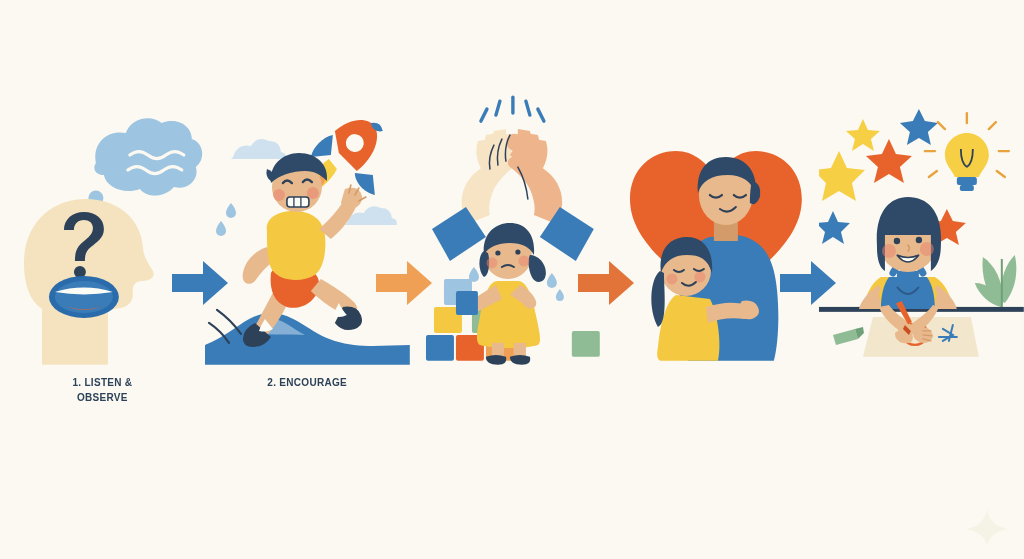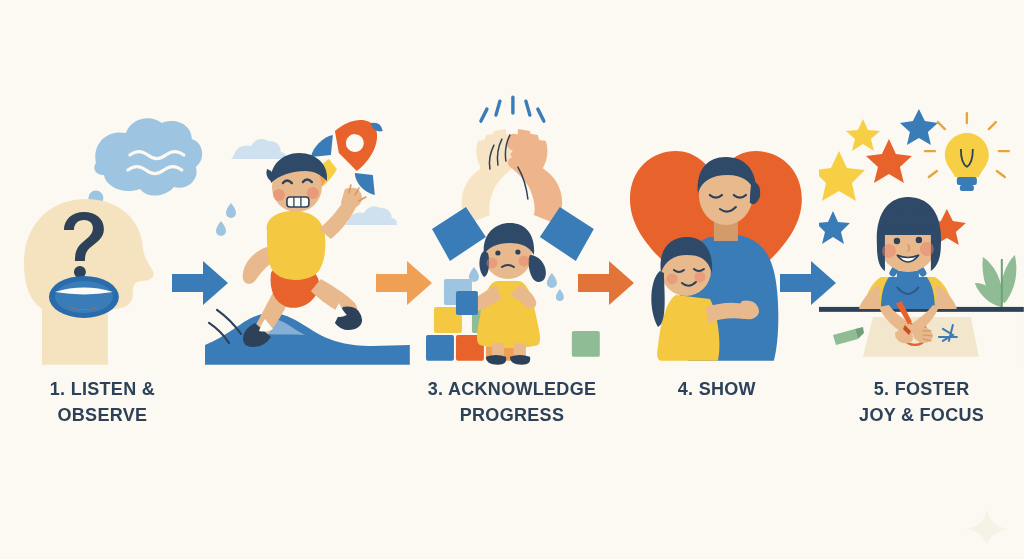--- a/index.html
+++ b/index.html
@@ -29,21 +29,21 @@
     position: absolute;
     left: 0; top: 95px;
     width: 204.8px; height: 270px;
   }
   .scene svg { display: block; width: 100%; height: 100%; }
   .label {
     position: absolute;
     left: 0; top: 376px;
     width: 204.8px;
     text-align: center;
-    font-size: 18px;
+    font-size: 10px;
     font-weight: bold;
     line-height: 1.45;
     letter-spacing: 0.3px;
     color: #2d4159;
     text-transform: uppercase;
   }
   .arrow {
     position: absolute;
     top: 258px;
     width: 56px; height: 50px;
@@ -189,20 +189,21 @@
 
             <path d="M78 88 q4 -5 9 0" stroke="#2d4159" stroke-width="2.4" fill="none" stroke-linecap="round"></path>
             <path d="M98 87 q4 -5 9 0" stroke="#2d4159" stroke-width="2.4" fill="none" stroke-linecap="round"></path>
 
             <rect x="82" y="102" width="22" height="10" rx="3" fill="#fcfcf6" stroke="#2d4159" stroke-width="1.6"></rect>
             <path d="M89 102 v10 M96 102 v10" stroke="#2d4159" stroke-width="1.3"></path>
           </g>
         </svg>
       </div>
       <div class="label">
+        <div>2. ENCOURAGE</div>
       </div>
     </div>
 
     <div class="step">
       <div class="scene">
         <svg viewBox="0 0 205 270" xmlns="http://www.w3.org/2000/svg">
 
           <g stroke="#3a7cb8" stroke-width="3.4" stroke-linecap="round">
             <path d="M90 6 l-4 14"></path>
             <path d="M103 2 l0 16"></path>
@@ -287,24 +288,20 @@
             <circle cx="82" cy="168" r="5.5" fill="#e8826b" opacity="0.5"></circle>
             <circle cx="114" cy="166" r="5.5" fill="#e8826b" opacity="0.5"></circle>
 
             <circle cx="88" cy="158" r="2.6" fill="#2d4159"></circle>
             <circle cx="108" cy="157" r="2.6" fill="#2d4159"></circle>
 
             <path d="M92 172 q6 -4 12 0" stroke="#2d4159" stroke-width="2" fill="none" stroke-linecap="round"></path>
           </g>
         </svg>
       </div>
-      <div class="label">
-        <div>3. ACKNOWLEDGE</div>
-        <div>PROGRESS</div>
-      </div>
     </div>
 
     <div class="step">
       <div class="scene">
         <svg viewBox="0 0 205 270" xmlns="http://www.w3.org/2000/svg">
 
           <g>
             <path d="M102 212 C60 176 16 146 16 104 C16 74 38 56 62 56
                      C80 56 94 68 102 84 C110 68 124 56 142 56
                      C166 56 188 74 188 104 C188 146 144 176 102 212 Z" fill="#e8632c"></path>
@@ -354,21 +351,20 @@
 
             <path d="M68 188 q7 6 14 -1" stroke="#2d4159" stroke-width="2" fill="none" stroke-linecap="round"></path>
 
             <path d="M92 212 C106 208 120 206 132 210 C142 214 140 224 130 224
                      C118 222 104 224 94 228 Z" fill="#e8b98c"></path>
             <path d="M128 206 q12 -2 16 6 q4 8 -6 12 q-12 2 -16 -8 Z" fill="#e8b98c"></path>
           </g>
         </svg>
       </div>
       <div class="label">
-        <div>4. SHOW</div>
       </div>
     </div>
 
     <div class="step">
       <div class="scene">
         <svg viewBox="0 0 205 270" xmlns="http://www.w3.org/2000/svg">
 
           <g>
             <path d="M44 24 l5 11 12 1 -9 8 3 12 -11 -7 -11 7 3 -12 -9 -8 12 -1 Z" fill="#f7cf45"></path>
             <path d="M100 14 l6 12 13 2 -10 9 3 13 -12 -7 -12 7 3 -13 -10 -9 13 -2 Z" fill="#3a7cb8"></path>
@@ -463,24 +459,20 @@
             <circle cx="108" cy="154" r="7" fill="#e8826b" opacity="0.5"></circle>
 
             <circle cx="78" cy="146" r="3.2" fill="#2d4159"></circle>
             <circle cx="100" cy="145" r="3.2" fill="#2d4159"></circle>
 
             <path d="M89 150 q3 4 0 6" stroke="#d49b6a" stroke-width="1.6" fill="none" stroke-linecap="round"></path>
 
             <path d="M78 160 q11 14 22 0 q-11 5 -22 0 Z" fill="#fcfcf6" stroke="#2d4159" stroke-width="1.6"></path>
           </g>
         </svg>
-      </div>
-      <div class="label">
-        <div>5. FOSTER</div>
-        <div>JOY &amp; FOCUS</div>
       </div>
     </div>
 
   </div>
 
   <div class="arrow arrow-1">
     <svg viewBox="0 0 56 50" xmlns="http://www.w3.org/2000/svg">
       <path d="M0 16 L31 16 L31 3 L56 25 L31 47 L31 34 L0 34 Z" fill="#3a7cb8"></path>
     </svg>
   </div>

